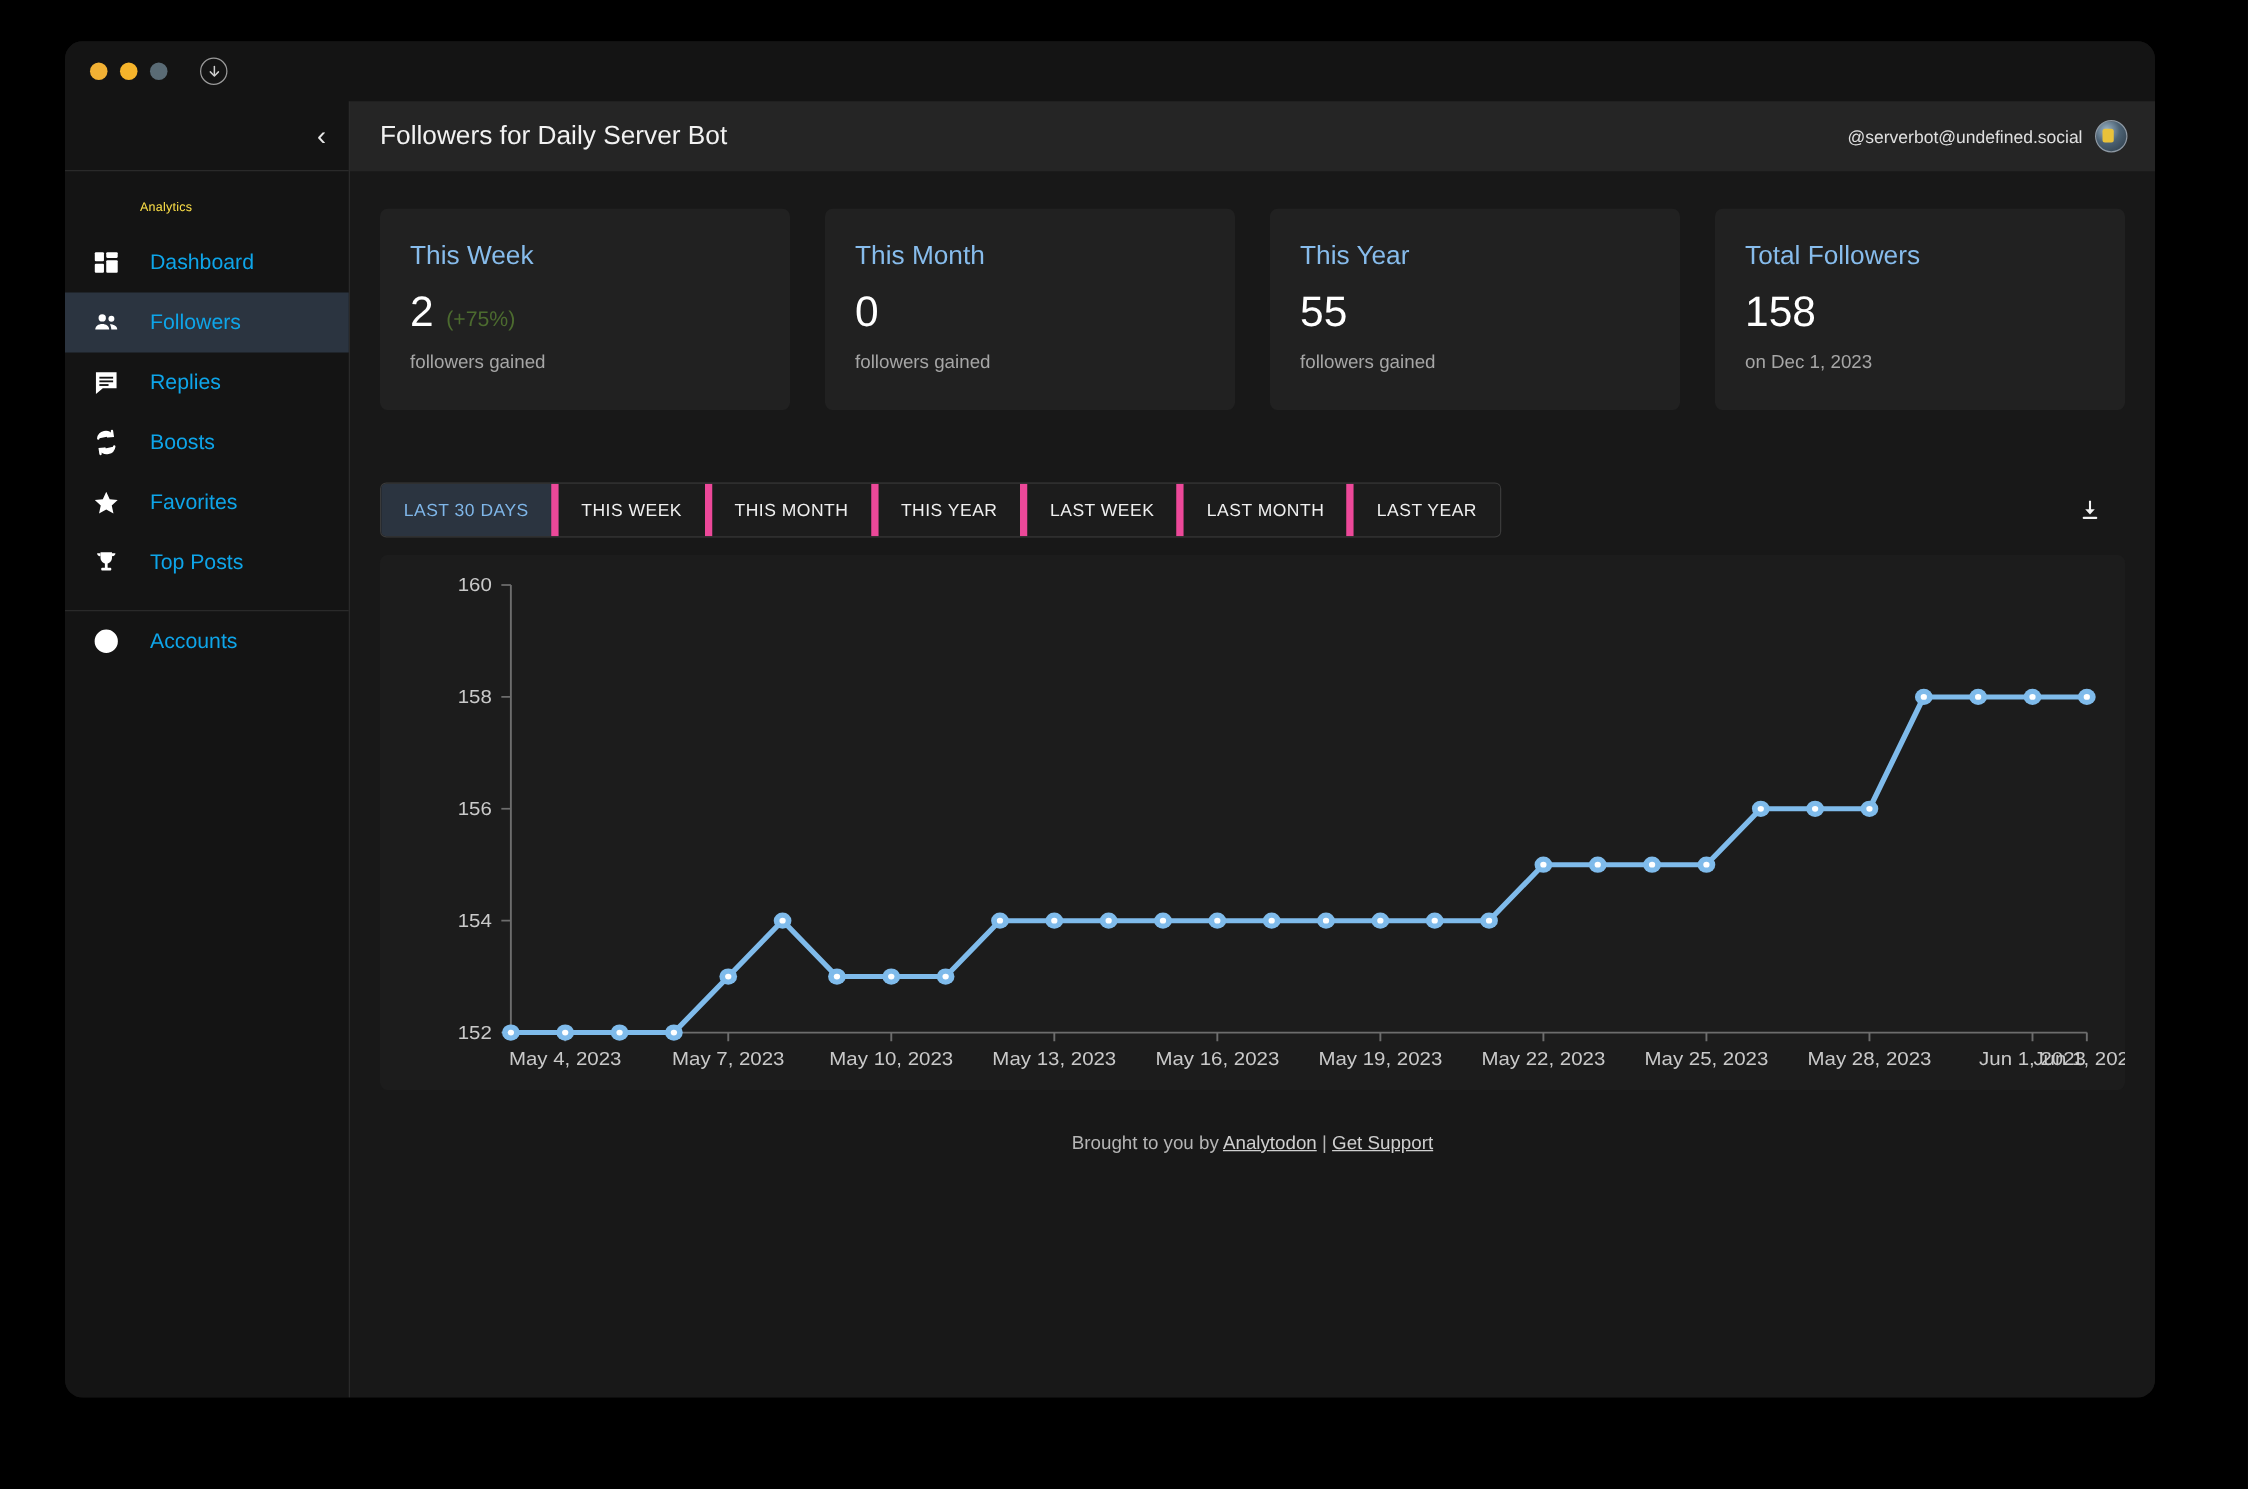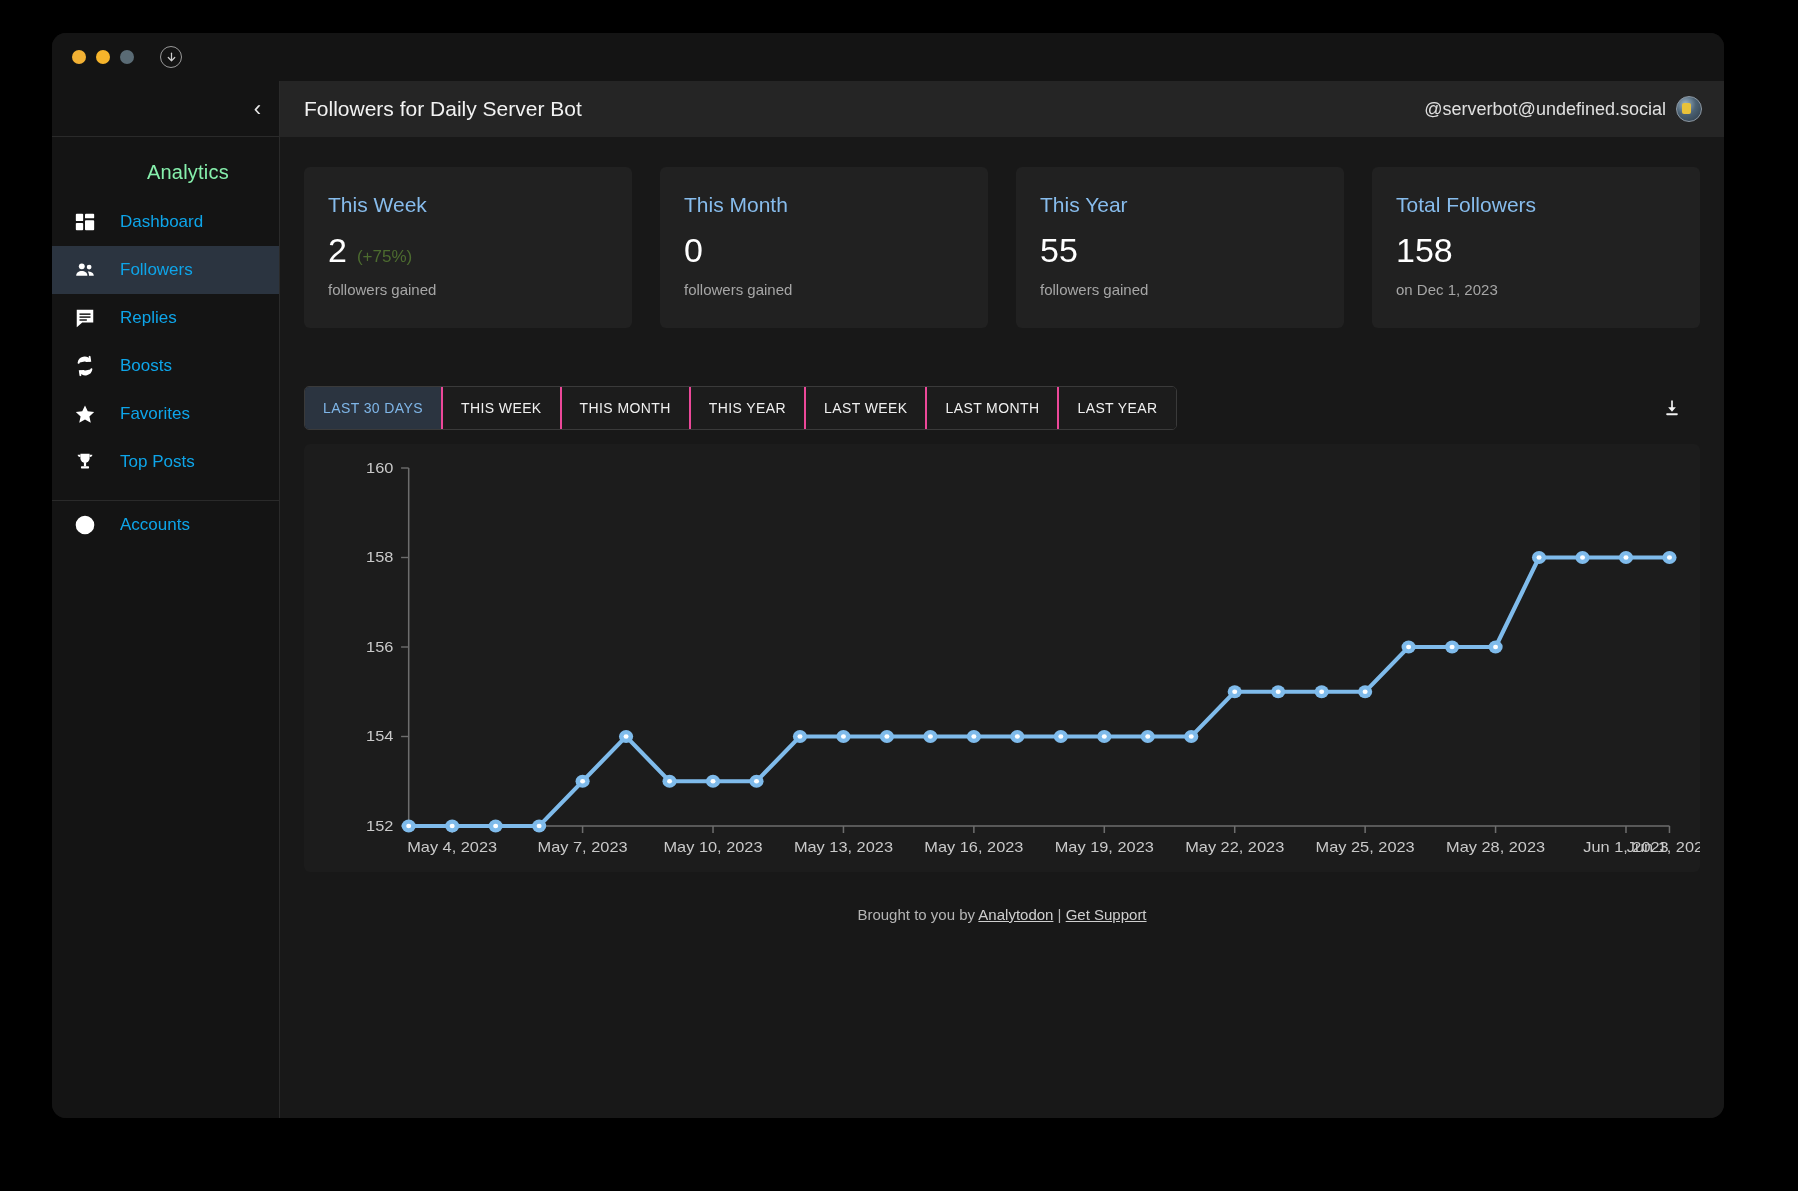--- a/index.html
+++ b/index.html
@@ -61,23 +61,23 @@
     display: flex; align-items: center; justify-content: flex-end;
     padding-right: 18px;
     border-bottom: 1px solid #2a2a2a;
   }
   .collapse-btn {
     color: #e8e8e8; font-size: 22px; line-height: 1;
     background: none; border: none; cursor: pointer;
     font-family: "Liberation Sans", sans-serif;
   }
   .sb-section {
-    color: #86efac;
-    font-size: 20px;
-    padding: 24px 0 14px 95px;
+    color: #fde047;
+    font-size: 10px;
+    padding: 24px 0 14px 60px;
     letter-spacing: .2px;
   }
   .sb-item {
     display: flex; align-items: center;
     height: 48px;
     padding-left: 22px;
     color: #0ea5e9;
     font-size: 17px;
     cursor: pointer;
   }
@@ -101,21 +101,21 @@
     height: 56px;
     background: #252525;
     display: flex; align-items: center;
     padding: 0 22px 0 24px;
     justify-content: space-between;
     flex: none;
     gap: 43px;
   }
   .page-title { color: #f2f2f2; font-size: 21px; }
   .acct { display: flex; align-items: center; gap: 10px; }
-  .acct-handle { color: #e0e0e0; font-size: 18px; }
+  .acct-handle { color: #e0e0e0; font-size: 14px; }
   .avatar {
     width: 26px; height: 26px; border-radius: 50%;
     background: radial-gradient(circle at 35% 30%, #9fb7c9 0%, #4c6274 45%, #2b3945 100%);
     border: 1px solid #8d98a3;
     position: relative; overflow: hidden;
   }
   .avatar::after {
     content:""; position:absolute; left:5px; top:6px;
     width: 9px; height: 11px; border-radius: 2px;
     background: #e9c23a;
@@ -154,21 +154,21 @@
     overflow: hidden;
   }
   .tab {
     padding: 0 18px;
     height: 42px;
     display: flex; align-items: center;
     color: #f0f0f0;
     font-size: 14px;
     letter-spacing: .4px;
     background: #1c1c1c;
-    border-right: 2px solid #ec4899;
+    border-right: 6px solid #ec4899;
     cursor: pointer;
     white-space: nowrap;
   }
   .tab:last-child { border-right: none; }
   .tab.active { background: #2b3440; color: #7fb6e8; }
   .dl-btn {
     color: #f2f2f2;
     background: none; border: none; cursor: pointer;
     padding: 6px; margin-right: 12px;
   }

